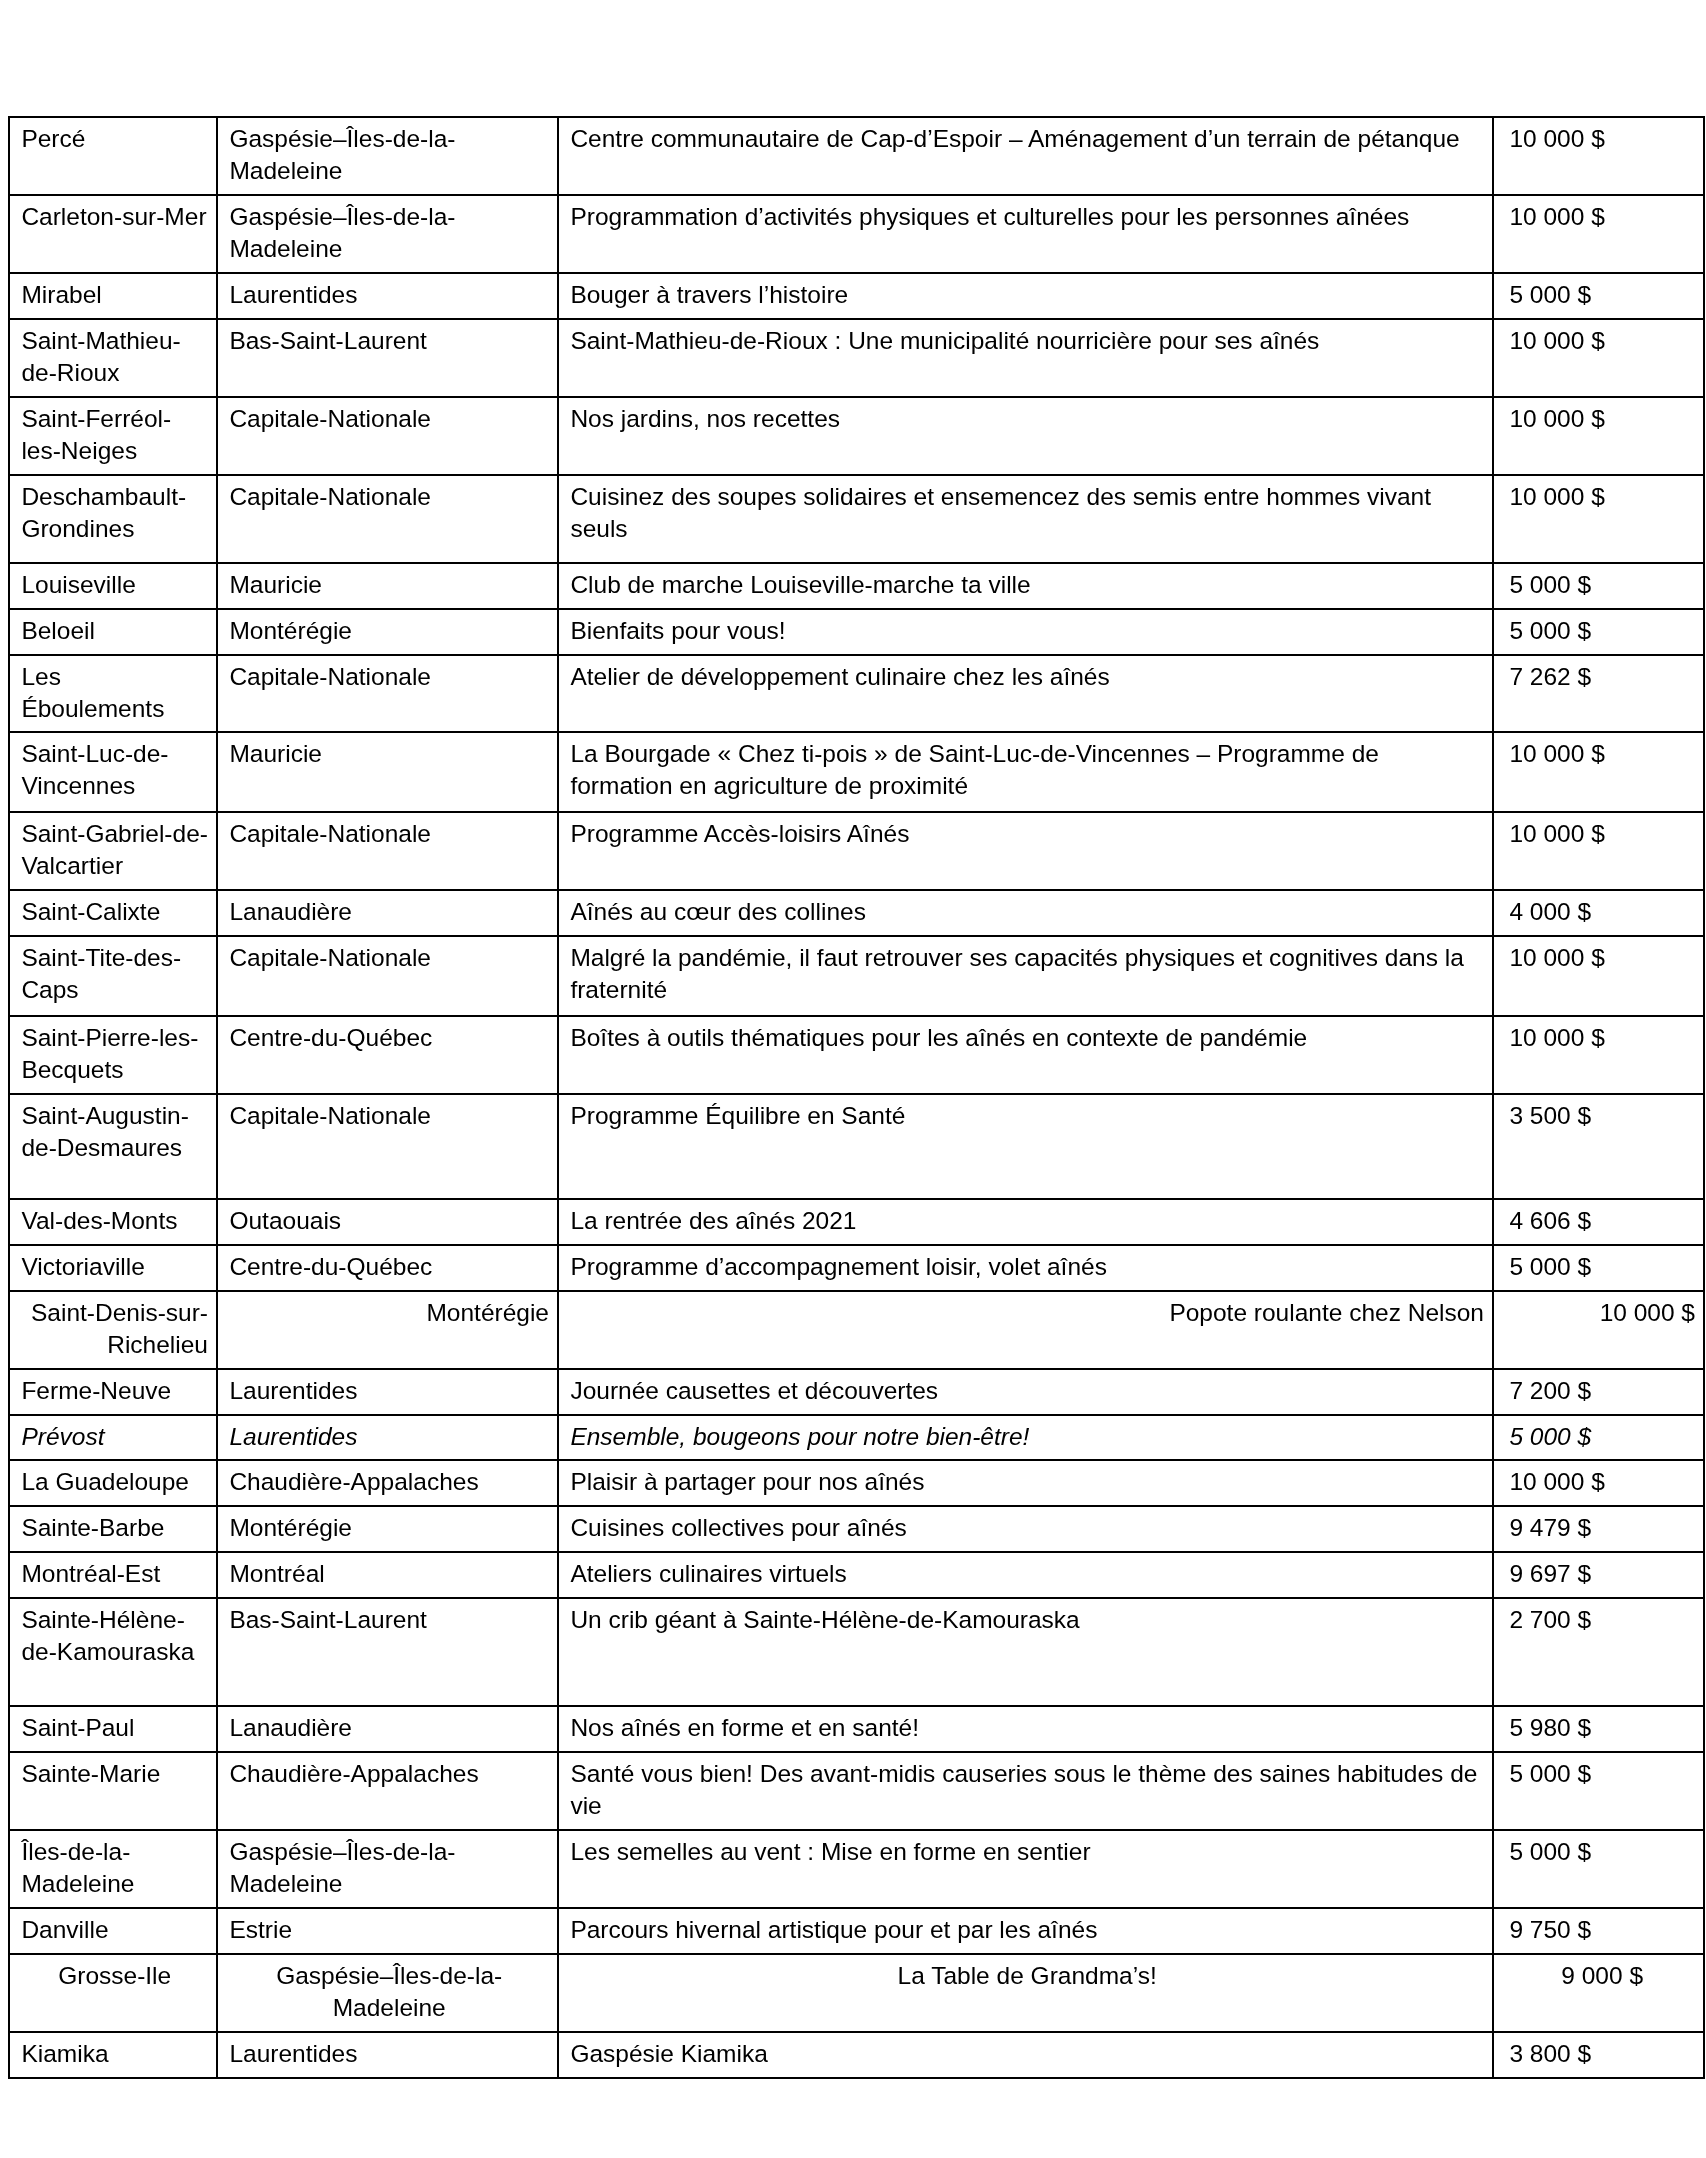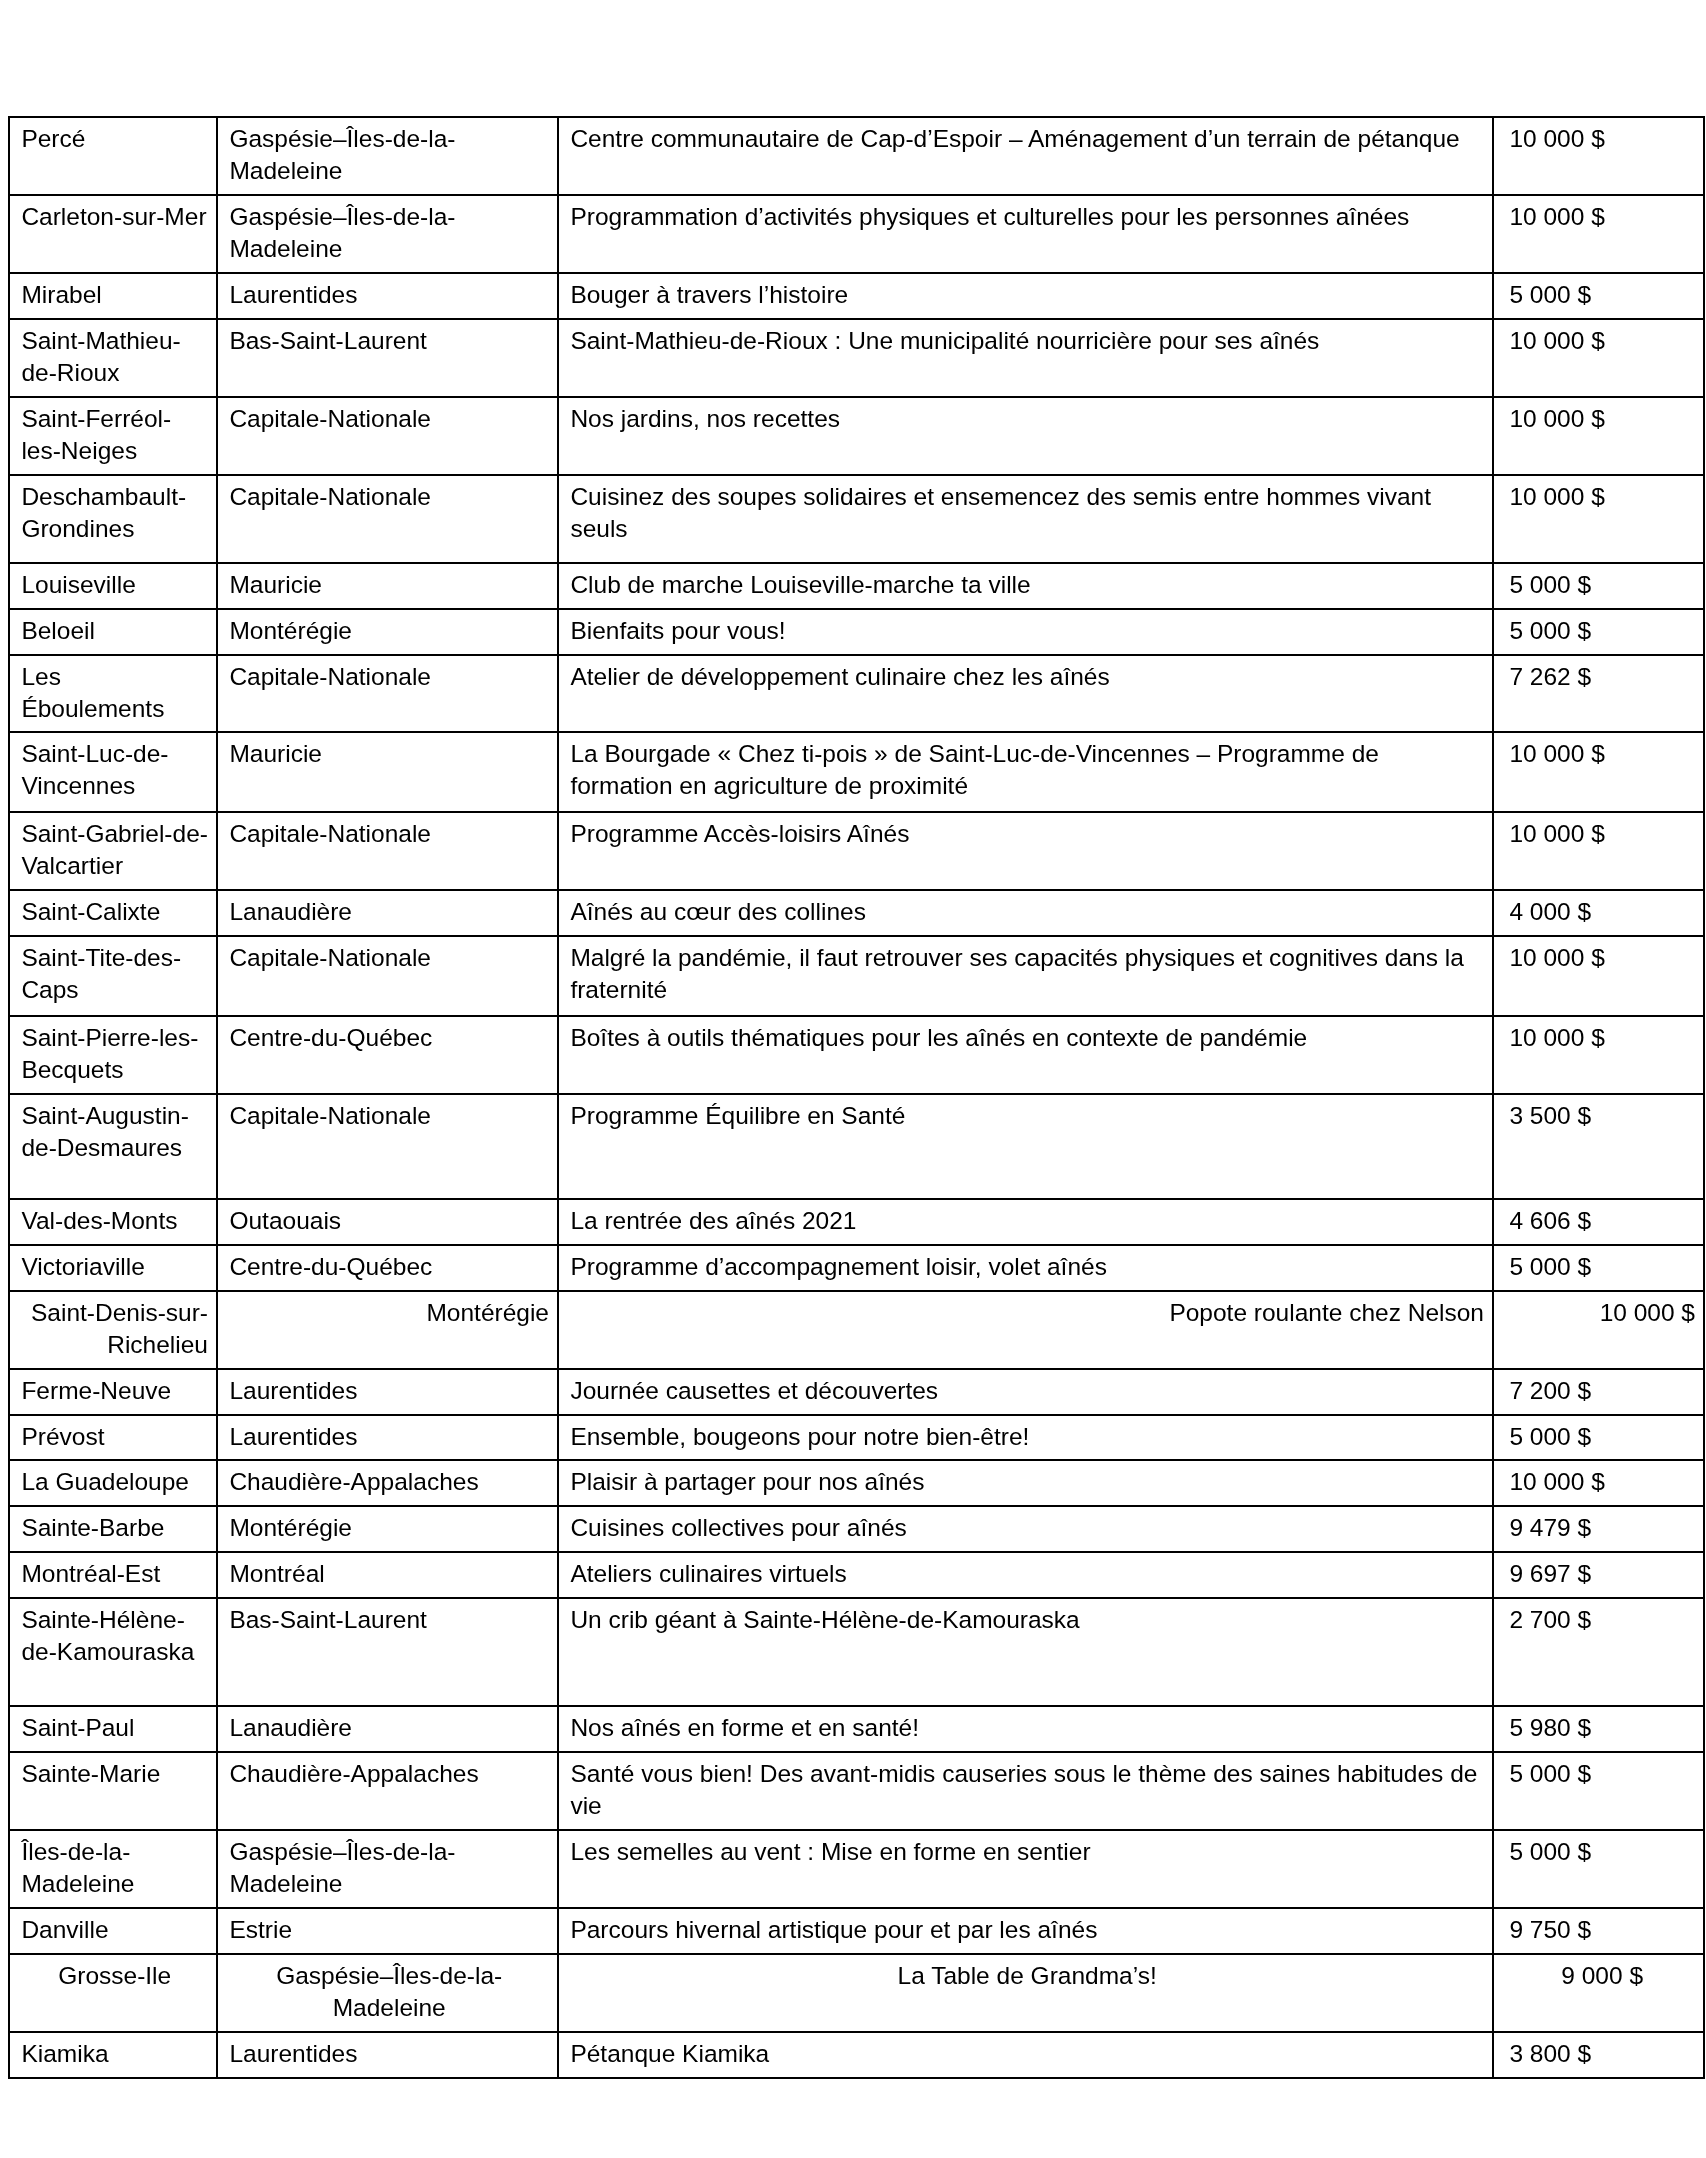--- a/index.html
+++ b/index.html
@@ -159,21 +159,21 @@
           <td>Montérégie</td>
           <td>Popote roulante chez Nelson</td>
           <td class="amount">10 000 $</td>
         </tr>
         <tr style="height: 46px;">
           <td>Ferme-Neuve</td>
           <td>Laurentides</td>
           <td>Journée causettes et découvertes</td>
           <td class="amount">7 200 $</td>
         </tr>
-        <tr style="height: 35px;">
+        <tr style="height: 35px; font-style: italic;">
           <td>Prévost</td>
           <td>Laurentides</td>
           <td>Ensemble, bougeons pour notre bien-être!</td>
           <td class="amount">5 000 $</td>
         </tr>
         <tr style="height: 46px;">
           <td>La Guadeloupe</td>
           <td>Chaudière-Appalaches</td>
           <td>Plaisir à partager pour nos aînés</td>
           <td class="amount">10 000 $</td>
@@ -222,19 +222,19 @@
         </tr>
         <tr style="height: 78px; text-align: center;">
           <td>Grosse-Ile</td>
           <td>Gaspésie–Îles-de-la-Madeleine</td>
           <td>La Table de Grandma’s!</td>
           <td class="amount">9 000 $</td>
         </tr>
         <tr style="height: 46px;">
           <td>Kiamika</td>
           <td>Laurentides</td>
-          <td>Pétanque Kiamika</td>
+          <td>Gaspésie Kiamika</td>
           <td class="amount">3 800 $</td>
         </tr>
       </tbody>
   </table>
 </div>
 
 
 </body></html>

